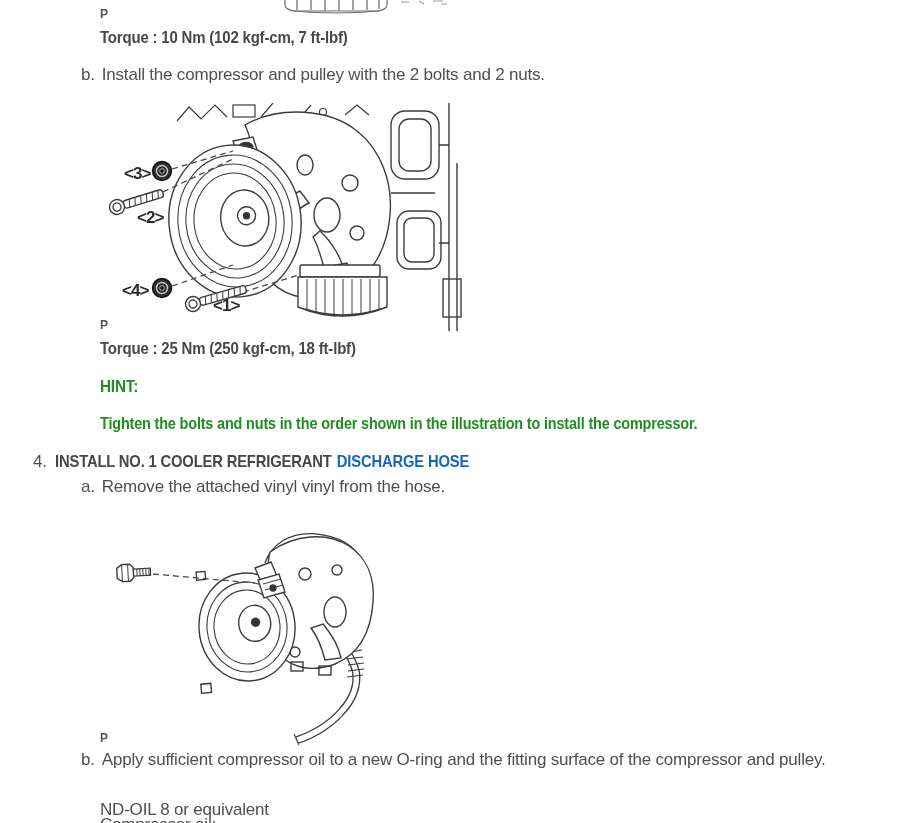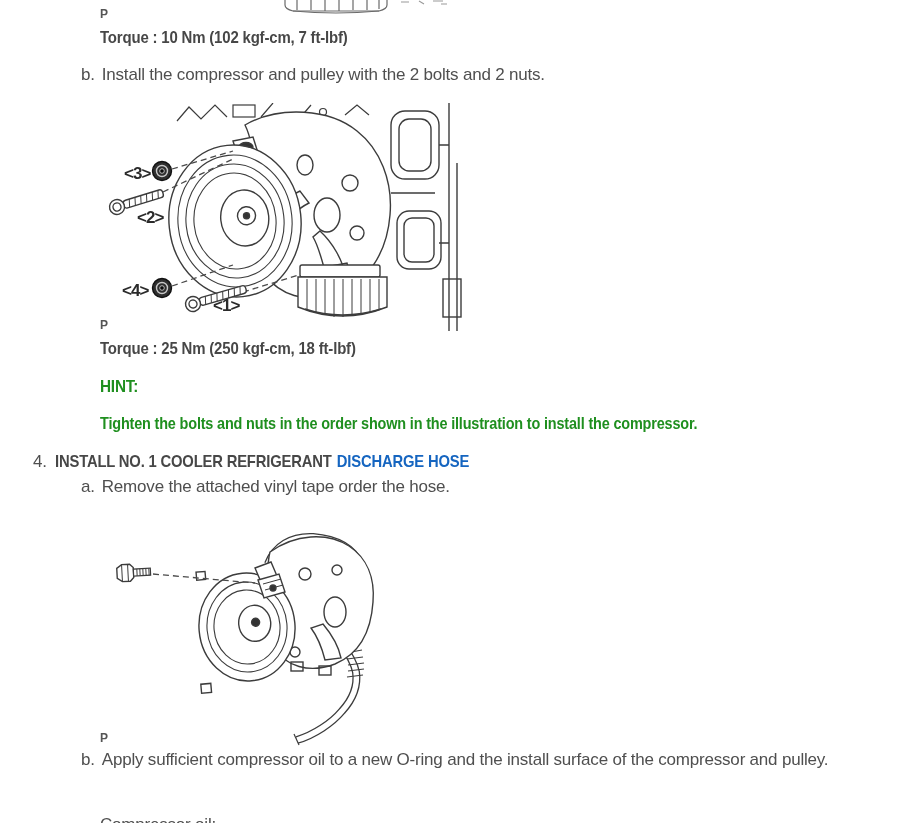--- a/index.html
+++ b/index.html
@@ -152,21 +152,21 @@
   <div class="t b green sx90" style="left:100px;top:376px">HINT:</div>
   <div class="t b green sx85" style="left:100px;top:413px">Tighten the bolts and nuts in the order shown in the illustration to install the compressor.</div>
 
   <div class="t heading" style="left:33px;top:451px">
     <span>4.</span>
     <span class="sx87"><span class="b">INSTALL NO. 1 COOLER REFRIGERANT</span><span class="b blue link-gap">DISCHARGE HOSE</span></span>
   </div>
 
   <div class="t li" style="left:81px;top:476px">
     <span>a.</span>
-    <span>Remove the attached vinyl tape order the hose.</span>
+    <span>Remove the attached vinyl vinyl from the hose.</span>
   </div>
 
   <svg class="fig" style="left:95px;top:512px" width="350" height="235" viewBox="0 0 350 235">
     <g fill="none" stroke="#3c3c3c" stroke-width="1.4">
 
       <g>
         <path d="M173,52 C180,34 196,24 218,25 C242,27 258,36 265,52 C272,68 266,80 255,89 C246,96 238,99 235,105 C232,112 238,120 246,131 C254,142 259,150 261,160 C263,174 257,188 247,199 C237,211 219,223 202,228" stroke="#3c3c3c" stroke-width="8"></path>
         <path d="M173,52 C180,34 196,24 218,25 C242,27 258,36 265,52 C272,68 266,80 255,89 C246,96 238,99 235,105 C232,112 238,120 246,131 C254,142 259,150 261,160 C263,174 257,188 247,199 C237,211 219,223 202,228" stroke="#ffffff" stroke-width="5.4"></path>
         <path d="M199,222 L204,233" stroke-width="1.2"></path>
 
@@ -209,17 +209,18 @@
         <rect x="8.5" y="-3.5" width="17" height="7" fill="#fff" stroke-width="1.2"></rect>
         <path d="M12,-3.5 V3.5 M15,-3.5 V3.5 M18,-3.5 V3.5 M21,-3.5 V3.5 M24,-3.5 V3.5" stroke-width="1"></path>
       </g>
     </g>
   </svg>
 
   <div class="plabel" style="left:100px;top:731px">P</div>
 
   <div class="t li" style="left:81px;top:749px">
     <span>b.</span>
-    <span>Apply sufficient compressor oil to a new O-ring and the install surface of the compressor and pulley.</span>
+    <span>Apply sufficient compressor oil to a new O-ring and the fitting surface of the compressor and pulley.</span>
   </div>
   <div class="t" style="left:100px;top:814px">Compressor oil:</div>
+  <div class="t" style="left:100px;top:799px">ND-OIL 8 or equivalent</div>
 
 </div>
 
 </body></html>

